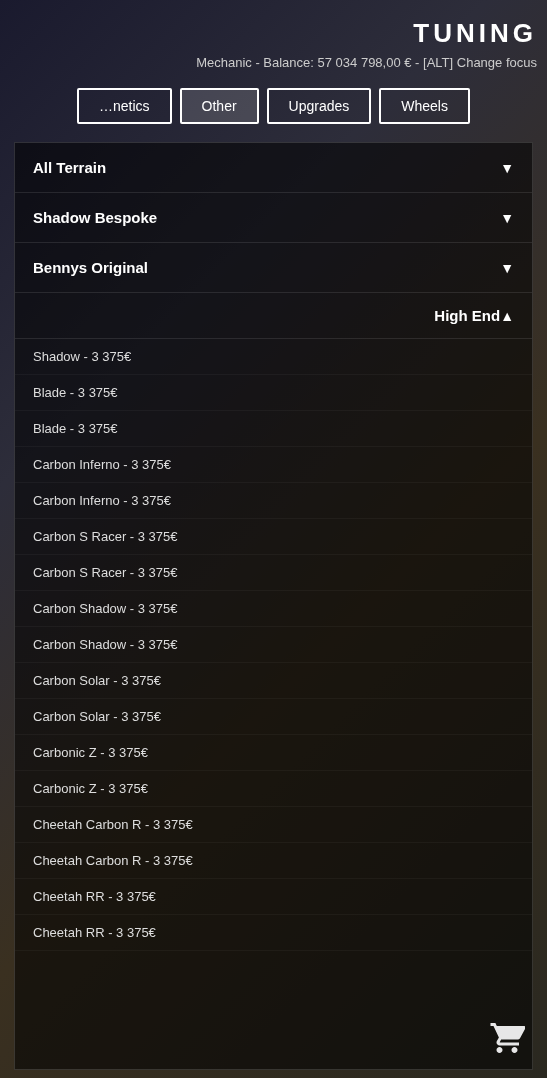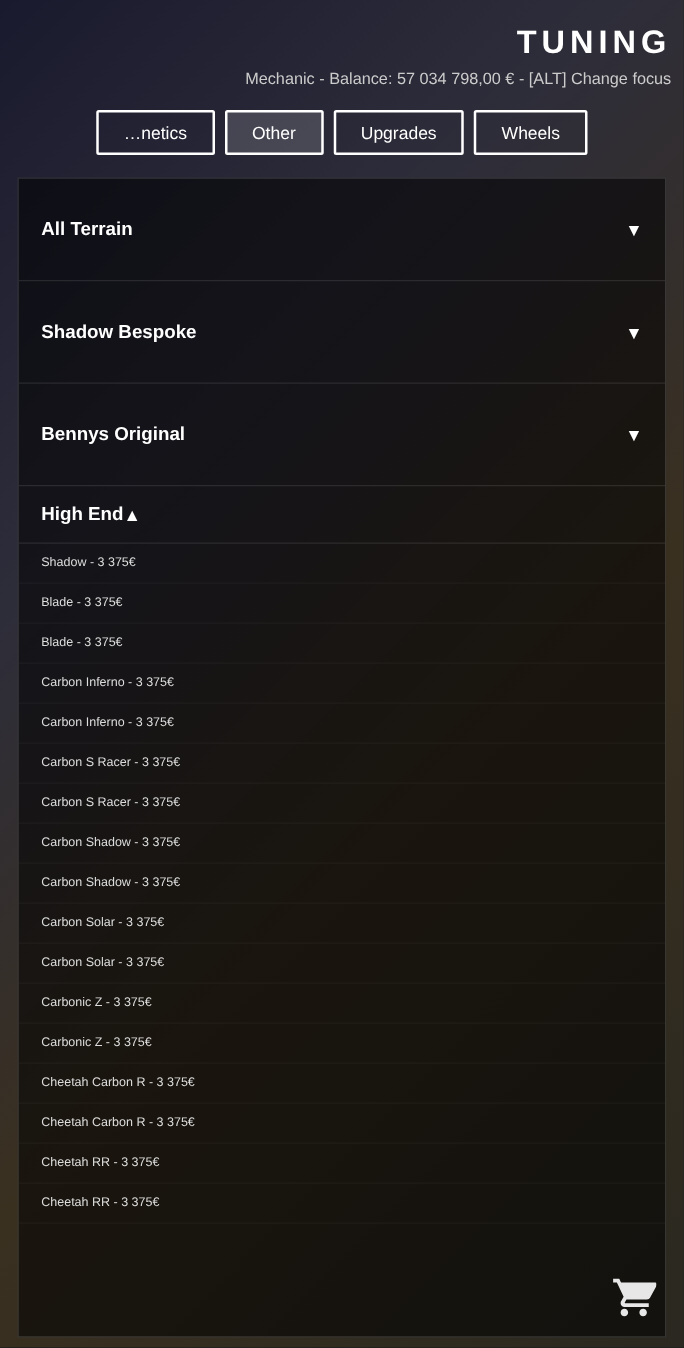--- a/index.html
+++ b/index.html
@@ -89,42 +89,42 @@
 
     .dropdown-section {
       border-bottom: 1px solid rgba(255,255,255,0.1);
       padding: 0;
     }
 
     .dropdown-header {
       display: flex;
       justify-content: space-between;
       align-items: center;
-      padding: 32px 18px;
+      padding: 16px 18px;
       cursor: pointer;
       font-size: 15px;
       font-weight: bold;
       color: #ffffff;
     }
 
     .dropdown-arrow {
       font-size: 14px;
       color: #ffffff;
     }
 
     .expanded-section {
       flex: 1;
       overflow: hidden;
       display: flex;
       flex-direction: column;
     }
 
     .expanded-header {
       display: flex;
-      justify-content: flex-start;
+      justify-content: flex-end;
       align-items: center;
       padding: 14px 18px;
       cursor: pointer;
       font-size: 15px;
       font-weight: bold;
       color: #ffffff;
       border-bottom: 1px solid rgba(255,255,255,0.1);
     }
 
     .items-list {
@@ -137,21 +137,21 @@
     }
     .items-list::-webkit-scrollbar-track {
       background: rgba(0,0,0,0.3);
     }
     .items-list::-webkit-scrollbar-thumb {
       background: rgba(255,255,255,0.3);
     }
 
     .list-item {
       padding: 10px 18px;
-      font-size: 10px;
+      font-size: 13px;
       color: #dddddd;
       cursor: pointer;
       border-bottom: 1px solid rgba(255,255,255,0.04);
     }
 
     .cart-icon-container {
       position: absolute;
       bottom: 18px;
       right: 18px;
       z-index: 10;

